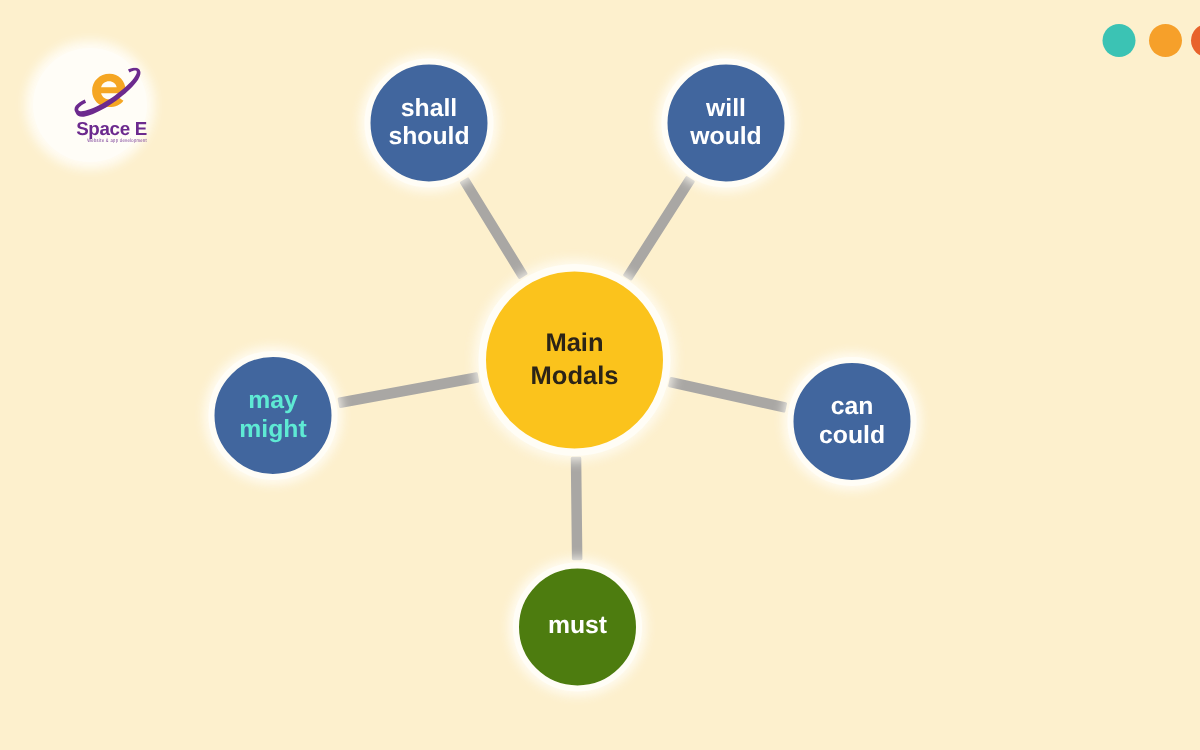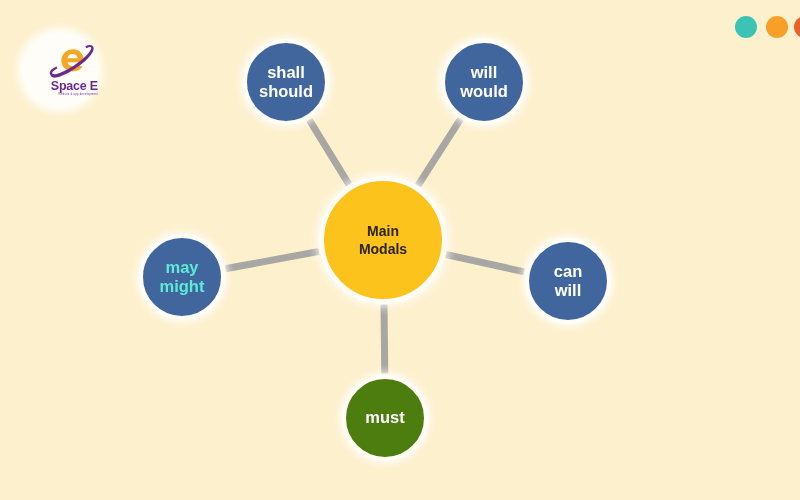--- a/index.html
+++ b/index.html
@@ -95,21 +95,21 @@
     font-weight: bold;
     font-size: 16.5px;
     line-height: 1.16;
     border: 4px solid #fffdf6;
     box-shadow: 0 0 7px 3px rgba(255,253,246,0.9);
   }
   .node-center {
     background: #fbc31c;
     color: #2b2417;
     font-weight: bold;
-    font-size: 14px;
+    font-size: 17px;
     line-height: 1.3;
     border: 5px solid #fffdf6;
     box-shadow: 0 0 8px 3px rgba(255,253,246,0.85);
     justify-content: center;
   }
   .node-label {
     white-space: pre-line;
     display: block;
   }
 </style>
@@ -151,21 +151,21 @@
         <div class="node node-sat" style="left: 441px; top: 39px; width: 86px; height: 86px; background: rgb(65, 102, 158); color: rgb(255, 255, 255);">
           <span class="node-label">will
 would</span>
         </div>
         <div class="node node-sat" style="left: 139px; top: 234px; width: 86px; height: 86px; background: rgb(65, 102, 158); color: #5eead4;">
           <span class="node-label">may
 might</span>
         </div>
         <div class="node node-sat" style="left: 525px; top: 238px; width: 86px; height: 86px; background: rgb(65, 102, 158); color: rgb(255, 255, 255);">
           <span class="node-label">can
-will</span>
+could</span>
         </div>
         <div class="node node-sat" style="left: 342px; top: 375px; width: 86px; height: 86px; background: #4d7c0f; color: rgb(255, 255, 255);">
           <span class="node-label">must</span>
         </div>
       </div>
     <div class="node node-center" id="center-node" style="left: 319px; top: 176px; width: 128px; height: 128px; background: rgb(251, 195, 28); color: rgb(43, 36, 23);">
       <span class="node-label">Main
 Modals</span>
     </div>
   </div>

